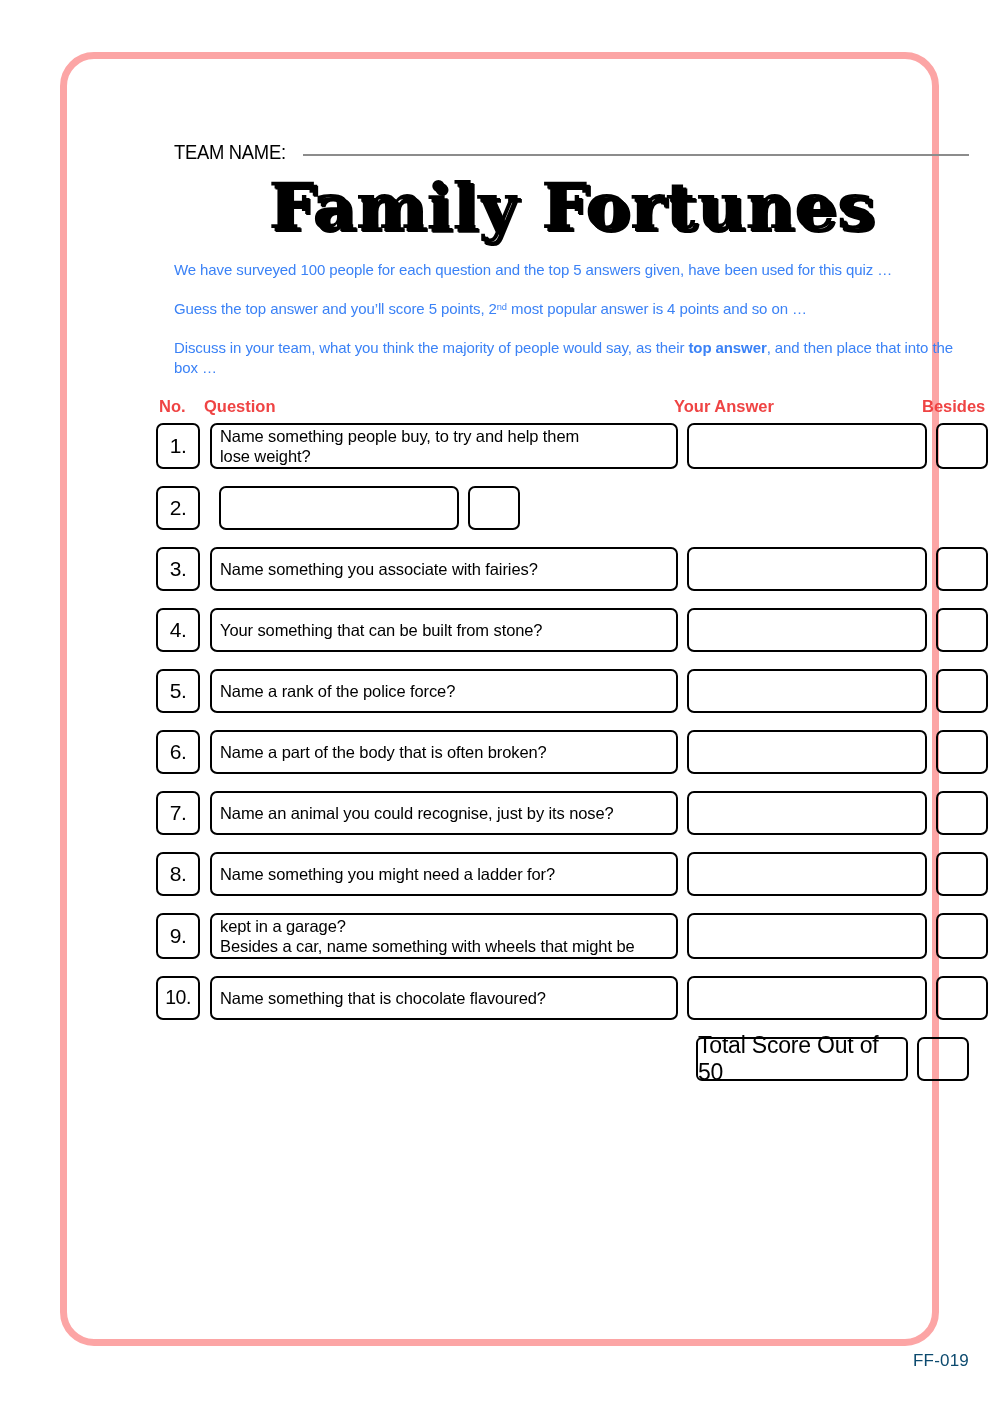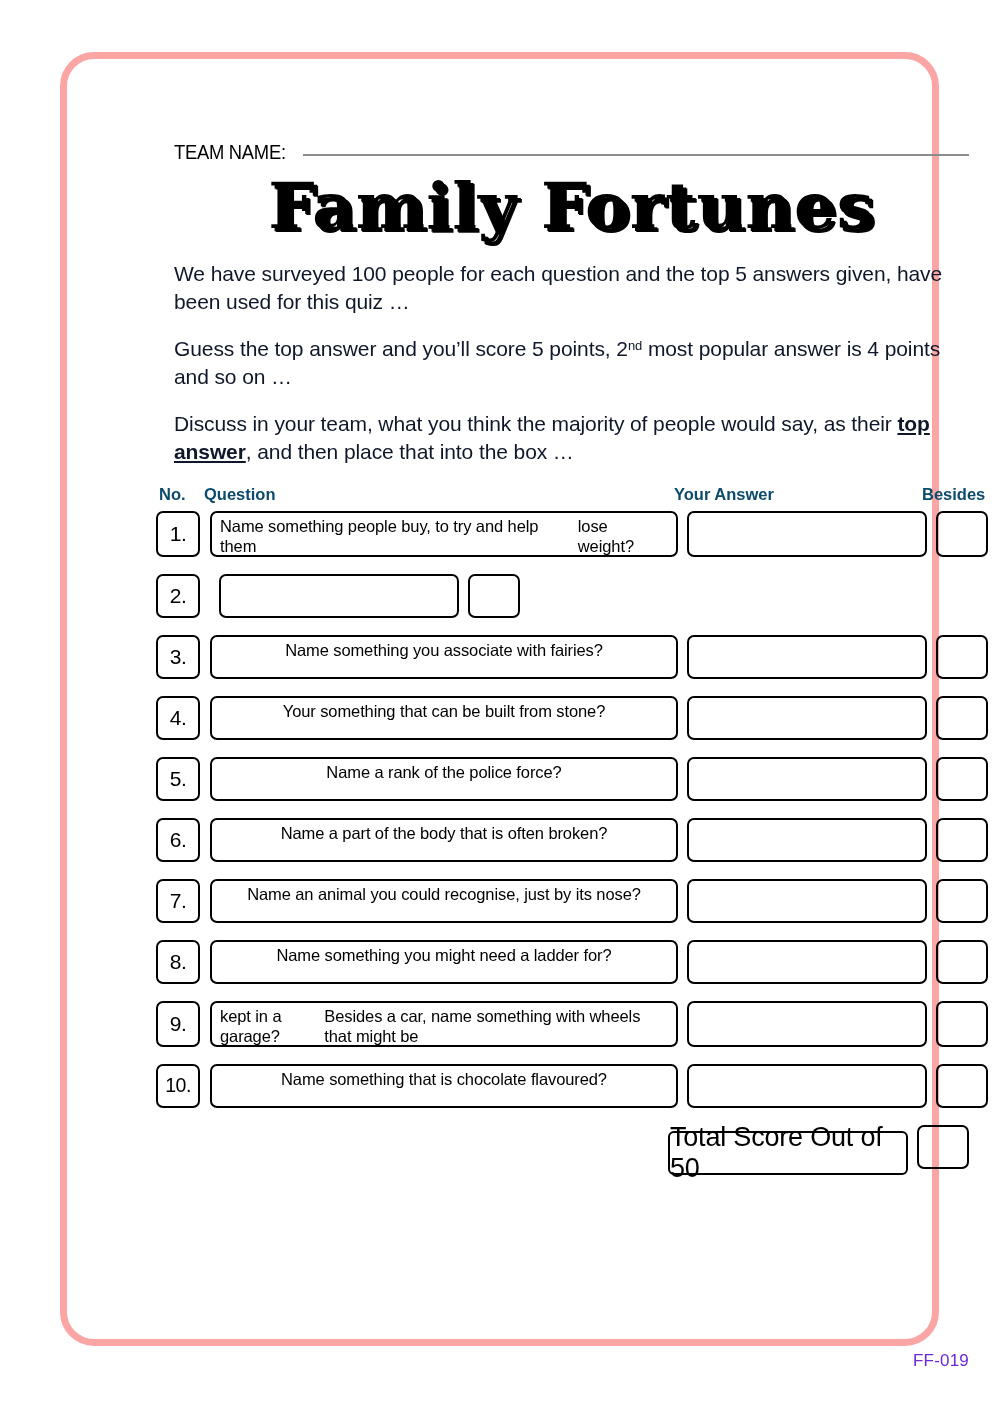--- a/index.html
+++ b/index.html
@@ -72,38 +72,38 @@
     text-shadow: 4px 4px 0 #000000, 3px 3px 0 #000000;
     -webkit-text-stroke: 1.5px #ffffff;
     paint-order: stroke fill;
     white-space: nowrap;
     transform: scaleX(1.04);
     transform-origin: center center;
   }
 
   
   .intro-p {
-    font-size: 21px;
+    font-size: 15px;
     line-height: 1.33;
-    color: #0f172a;
+    color: #3b82f6;
     margin: 0 0 19px 0;
     letter-spacing: -0.1px;
   }
   #intro-1 { margin-top: 22px; }
   #intro-4 { margin-bottom: 14px; }
-  .intro-p b { font-weight: bold; text-decoration: underline; }
+  .intro-p b { font-weight: bold; }
   sup { font-size: 0.62em; vertical-align: 0.45em; }
 
   
   #table-head {
     position: relative;
     height: 26px;
     font-weight: bold;
     font-size: 16.5px;
-    color: #0c4a6e;
+    color: #ef4444;
     margin-top: 6px;
   }
   #th-no       { position: absolute; left: -15px; top: 0; }
   #th-question { position: absolute; left: 30px;  top: 0; }
   #th-answer   { position: absolute; left: 500px; top: 0; }
   #th-points   { position: absolute; left: 748px; top: 0; }
 
   
   #rows { position: relative; }
   .q-row {
@@ -133,21 +133,21 @@
   .num-box.wide { font-size: 19.5px; text-align: right; }
 
   .question-box {
     width: 468px;
     min-width: 468px;
     border: 2.2px solid #000;
     border-radius: 7px;
     box-sizing: border-box;
     padding: 3px 8px;
     display: flex;
-    flex-direction: row;
+    flex-direction: column;
     justify-content: center;
     font-size: 16.5px;
     line-height: 1.22;
     color: #000;
     letter-spacing: -0.1px;
   }
 
   .answer-box {
     width: 240px;
     min-width: 240px;
@@ -166,49 +166,48 @@
     margin-left: 9px;
   }
 
   
   #total-row {
     display: flex;
     justify-content: flex-end;
     margin-top: 14px;
   }
   #total-label-box {
-    width: 240px;
+    width: 212px;
     height: 44px;
     border: 2.2px solid #000;
     border-radius: 6px;
     box-sizing: border-box;
     display: flex;
     align-items: center;
     justify-content: center;
-    font-size: 27px;
+    font-size: 23px;
     color: #000;
     letter-spacing: -0.2px;
-    margin-top: 6px;
   }
   #total-points-box {
     width: 52px;
     height: 44px;
     border: 2.2px solid #000;
     border-radius: 7px;
     box-sizing: border-box;
     margin-left: 9px;
   }
 
   
   #footer-code {
     position: absolute;
     right: 0;
     bottom: 10px;
     font-size: 17px;
-    color: #6d28d9;
+    color: #0c4a6e;
     letter-spacing: 0.2px;
   }
 </style>
 </head>
 <body>
 
 <div id="sheet-frame">
   <div id="sheet-body">
 
     <div id="team-name-row">

